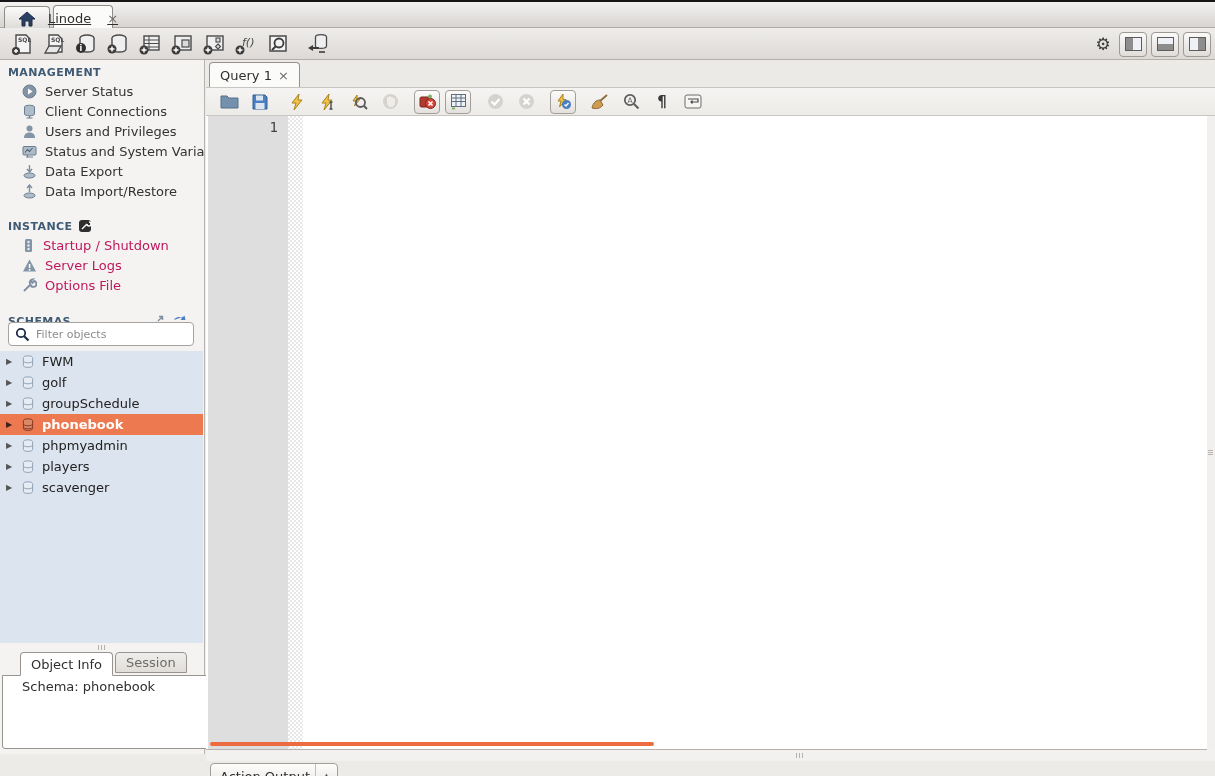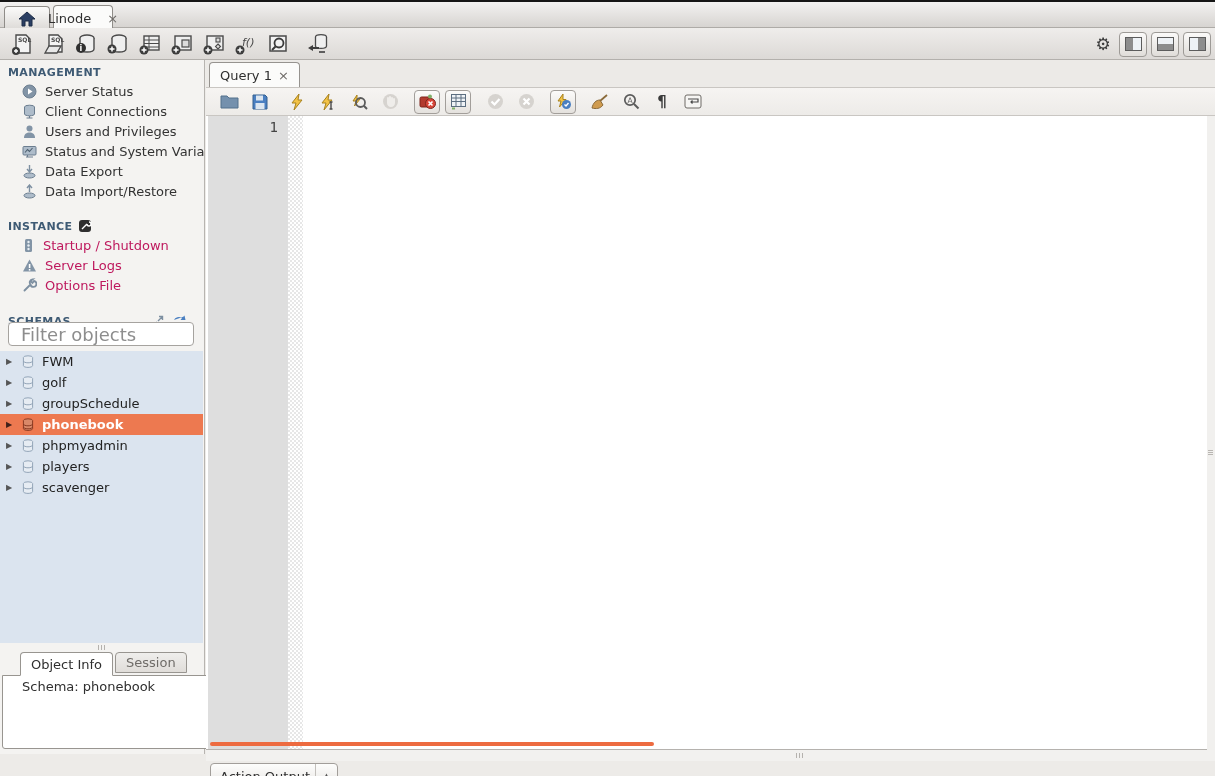--- a/index.html
+++ b/index.html
@@ -7,21 +7,21 @@
   #app { position:relative; width:1215px; height:776px; background:#edebe8; }
 
   
   .titlebar { position:absolute; left:0; top:0; width:1215px; height:28px;
     background:linear-gradient(#f3f2f1,#d7d4d1); border-top:2px solid #161616; border-bottom:1px solid #aeaba7; }
   .hometab { position:absolute; left:4px; top:4px; width:46px; height:24px;
     background:linear-gradient(#fbfbfa,#dcd9d6); border:1px solid #8f8c88; border-bottom:none;
     border-radius:4px 4px 0 0; display:flex; align-items:center; justify-content:center; cursor:pointer; }
   .conntab { position:absolute; left:53px; top:3px; width:60px; height:25px;
     background:#fbfbfa; border:1px solid #8f8c88; border-bottom:none; border-radius:4px 4px 0 0;
-    display:flex; align-items:center; justify-content:center; gap:16px; font-size:13px; color:#2f2f2f; }
+    display:flex; align-items:center; justify-content:center; gap:16px; font-size:13px; color:#2f2f2f;text-decoration:underline; }
   .tab-close { color:#6e6b68; font-size:13px; line-height:1; cursor:pointer; }
 
   
   .main-toolbar { position:absolute; left:0; top:28px; width:1215px; height:32px;
     background:linear-gradient(#efedeb,#dcd9d6); border-bottom:1px solid #b3b0ac;
     display:flex; align-items:center; padding-left:6px; }
   .mtb-btn { width:32px; height:28px; display:flex; align-items:center; justify-content:center; cursor:pointer; }
   .mtb-right { position:absolute; right:4px; top:0; height:32px; display:flex; align-items:center; gap:4px; }
   .gear { font-size:17px; color:#3c3c3c; width:24px; text-align:center; }
   .panel-btn { width:28px; height:25px; border:1px solid #9d9a96; border-radius:4px;
@@ -38,21 +38,21 @@
   .sec-head { display:flex; align-items:center; font-size:11px; font-weight:bold; letter-spacing:.4px;
     color:#3e5a74; padding:6px 8px 2px 8px; }
   .side-item { display:flex; align-items:center; height:20px; padding-left:22px; gap:8px;
     font-size:13px; color:#333; white-space:nowrap; overflow:hidden; cursor:pointer; }
   .side-item.dim { color:#be185d; }
   .side-item svg { flex:0 0 auto; }
   .sec-tools { margin-left:auto; display:flex; gap:8px; align-items:center; padding-right:10px; }
 
   .filterbox { position:absolute; left:8px; top:262px; width:186px; height:24px; background:#fff;
     border:1px solid #a6a39f; border-radius:4px; display:flex; align-items:center; padding:0 6px; gap:6px; }
-  .filterbox input { border:none; outline:none; flex:1; font-size:18px; color:#7f1d1d; background:transparent;
+  .filterbox input { border:none; outline:none; flex:1; font-size:11px; color:#7f1d1d; background:transparent;
     font-family:"DejaVu Sans","Liberation Sans",sans-serif; }
   .filterbox input::placeholder { color:#8d8d8d; }
 
   .schema-list { position:absolute; left:0; top:291px; width:203px; height:292px; background:#dbe4ef; overflow:hidden; }
   .srow { display:flex; align-items:center; height:21px; padding-left:6px; gap:7px; font-size:13px; color:#222; cursor:pointer; }
   .srow .exp { font-size:8px; color:#555; width:8px; }
   .srow.selected { background:#ed7950; color:#fff; font-weight:bold; }
   .srow.selected .exp { color:#40201a; }
 
   .side-splitter { position:absolute; left:0; top:583px; width:203px; height:9px; display:flex; align-items:center; justify-content:center; gap:2px; }

